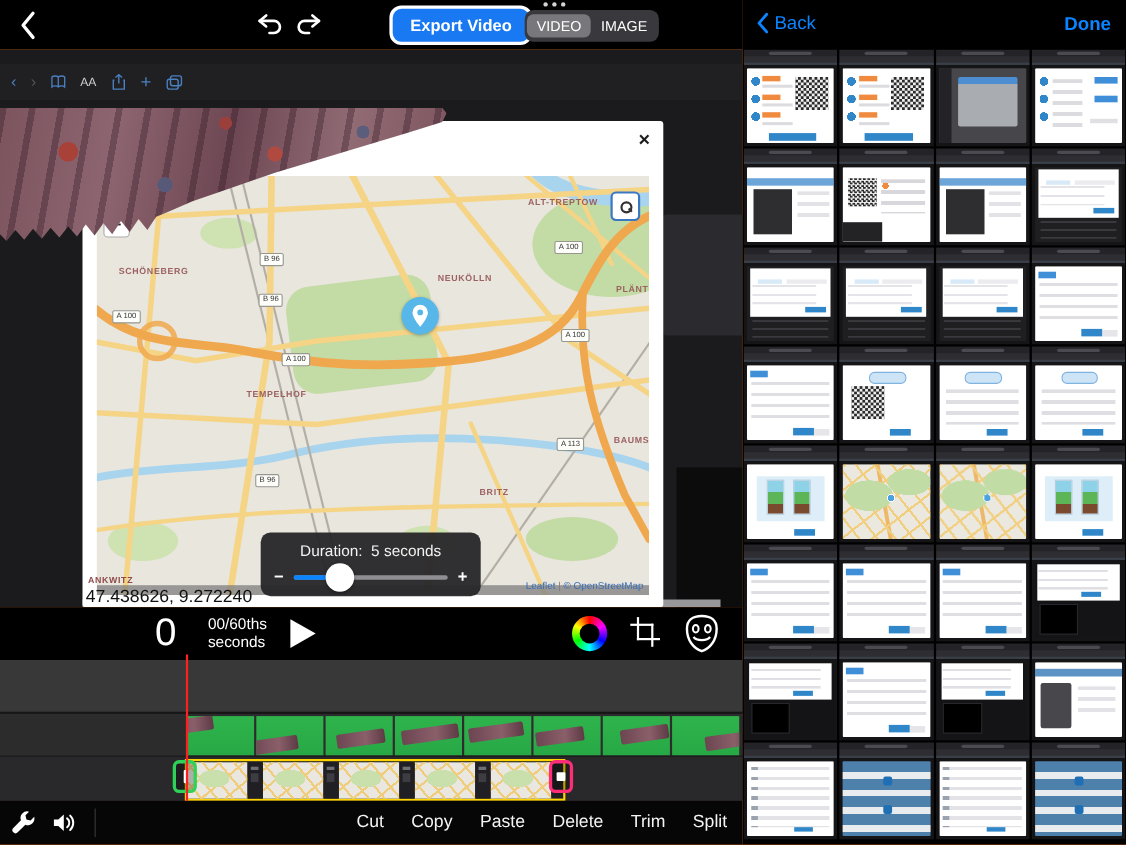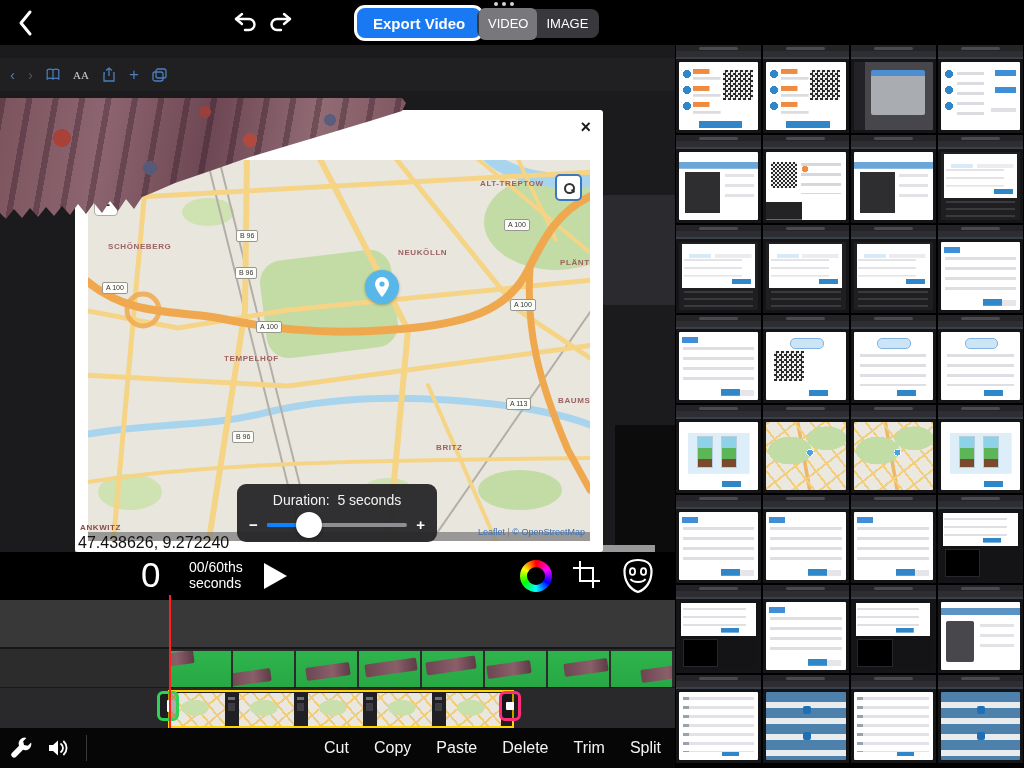--- a/index.html
+++ b/index.html
@@ -6,21 +6,21 @@
   *{box-sizing:border-box;}
   .stage{position:relative;width:1024px;height:768px;background:#f97316;font-family:"Liberation Sans",sans-serif;color:#fff;overflow:hidden;}
 
   
   .topbar{position:absolute;left:0;top:0;width:675px;height:45px;background:#000;}
   .chev-back{position:absolute;left:16px;top:9px;width:18px;height:28px;}
   .undo{position:absolute;left:232px;top:10px;width:26px;height:24px;}
   .redo{position:absolute;left:268px;top:10px;width:26px;height:24px;}
   .export-btn{position:absolute;left:354px;top:5px;height:36px;padding:0 16px;background:#1879f2;border:3px solid #fff;border-radius:11px;color:#fff;font-weight:bold;font-size:15px;display:flex;align-items:center;}
   .seg{position:absolute;left:477px;top:9px;height:29px;background:#39393d;border-radius:8px;display:flex;align-items:center;padding:2px;}
-  .seg .opt{height:32px;padding:0 9px;display:flex;align-items:center;font-size:13px;color:#fff;border-radius:6px;}
+  .seg .opt{height:21px;padding:0 9px;display:flex;align-items:center;font-size:13px;color:#fff;border-radius:6px;}
   .seg .opt.sel{background:#77777c;}
   .seg-dots{position:absolute;left:494px;top:2px;display:flex;gap:4px;}
   .seg-dots i{width:4px;height:4px;border-radius:50%;background:#d4d4d6;}
 
   
   .rpanel{position:absolute;left:675px;top:0;width:349px;height:768px;background:#000;}
   .rheader{position:absolute;left:0;top:0;right:0;height:45px;background:#000;}
   .rback{position:absolute;left:12px;top:11px;display:flex;align-items:center;gap:5px;color:#0a84ff;font-size:17px;}
   .rdone{position:absolute;right:14px;top:12px;color:#0a84ff;font-size:17px;font-weight:bold;}
   .grid{position:absolute;left:1px;top:45px;width:347px;height:723px;display:grid;grid-template-columns:repeat(4,1fr);grid-auto-rows:88px;gap:2px;overflow:hidden;}
@@ -218,21 +218,21 @@
     </div>
   </div>
 
   <div class="preview">
     <div class="safaribar">
       <span class="sf-ic">‹</span>
       <span class="sf-ic dim">›</span>
       <svg width="14" height="13" viewBox="0 0 14 13">
           <path d="M7 2 C5.5 .8 2.5 .8 1.2 2 V11 C2.5 9.8 5.5 9.8 7 11 C8.5 9.8 11.5 9.8 12.8 11 V2 C11.5 .8 8.5 .8 7 2 Z M7 2 V11" fill="none" stroke="#4a7fc0" stroke-width="1.2"></path>
         </svg>
-      <span style="color:#cfcfd3;font-size:11px;font-family:Liberation Serif, serif;">AA</span>
+      <span style="color:#cfcfd3;font-size:11px;">AA</span>
       <svg width="14" height="15" viewBox="0 0 14 15">
           <path d="M7 1 v8 M4 3.5 L7 1 L10 3.5" fill="none" stroke="#4a7fc0" stroke-width="1.3"></path>
           <path d="M3 6 H2 v8 h10 V6 h-1" fill="none" stroke="#4a7fc0" stroke-width="1.3"></path>
         </svg>
       <span class="sf-ic" style="font-size:17px;">+</span>
       <svg width="15" height="14" viewBox="0 0 15 14">
           <rect x="4" y="1" width="10" height="9" rx="2" fill="none" stroke="#4a7fc0" stroke-width="1.3"></rect>
           <rect x="1" y="4" width="10" height="9" rx="2" fill="none" stroke="#4a7fc0" stroke-width="1.3"></rect>
         </svg>
     </div>
@@ -390,20 +390,29 @@
       <span>Cut</span>
       <span>Copy</span>
       <span>Paste</span>
       <span>Delete</span>
       <span>Trim</span>
       <span>Split</span>
     </div>
   </div>
 
   <div class="rpanel">
+    <div class="rheader">
+      <div class="rback">
+        <svg width="12" height="20" viewBox="0 0 12 20">
+            <polyline points="10,2 3,10 10,18" fill="none" stroke="#0a84ff" stroke-width="2.6" stroke-linecap="round" stroke-linejoin="round"></polyline>
+          </svg>
+        <span>Back</span>
+      </div>
+      <span class="rdone">Done</span>
+    </div>
     <div class="grid" id="thumb-grid">
         <div class="thumb k-qr">
           <div class="tb"></div>
           <div class="tn"></div>
           <div class="tc"></div>
         </div>
         <div class="thumb k-qr">
           <div class="tb"></div>
           <div class="tn"></div>
           <div class="tc"></div>

